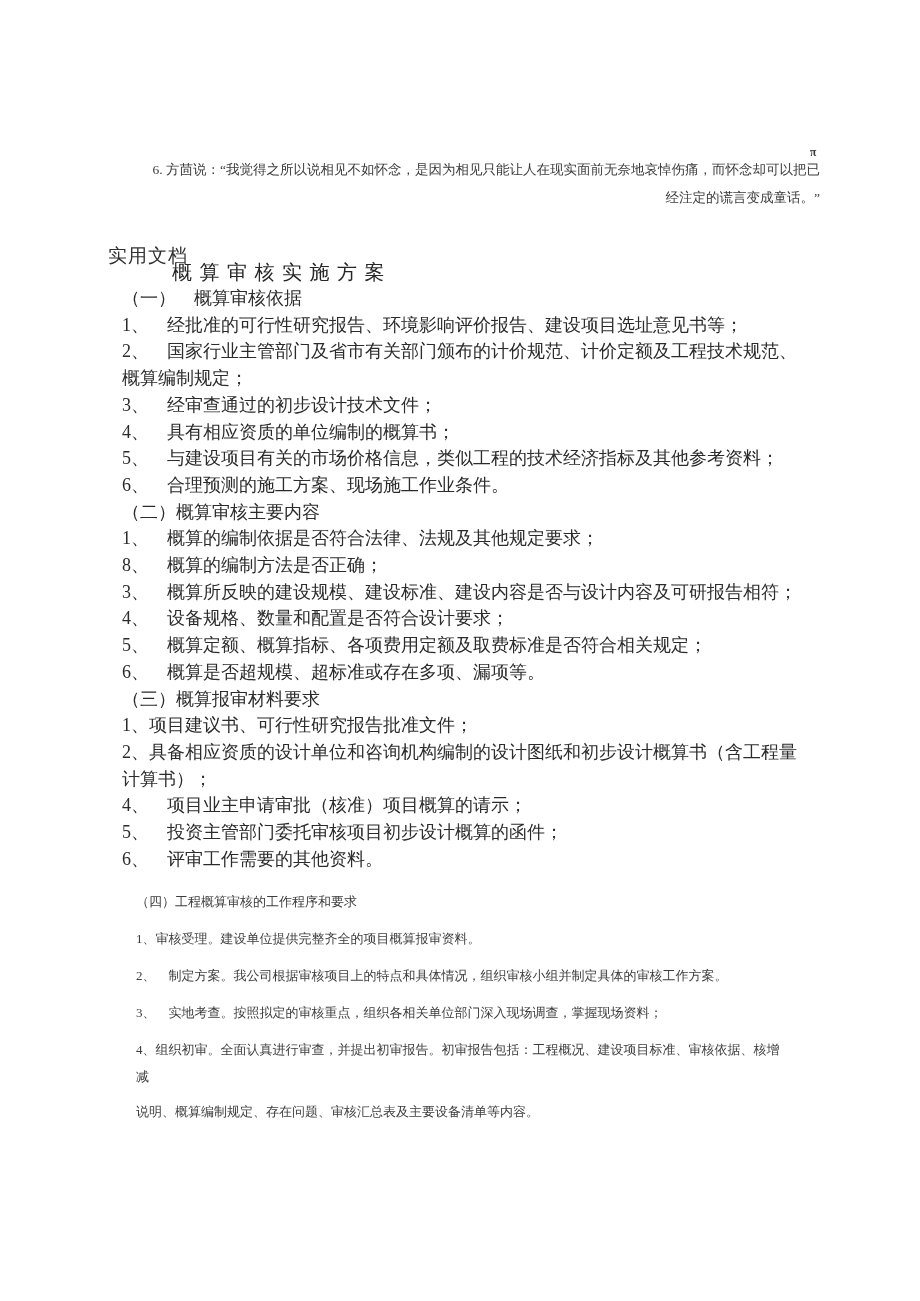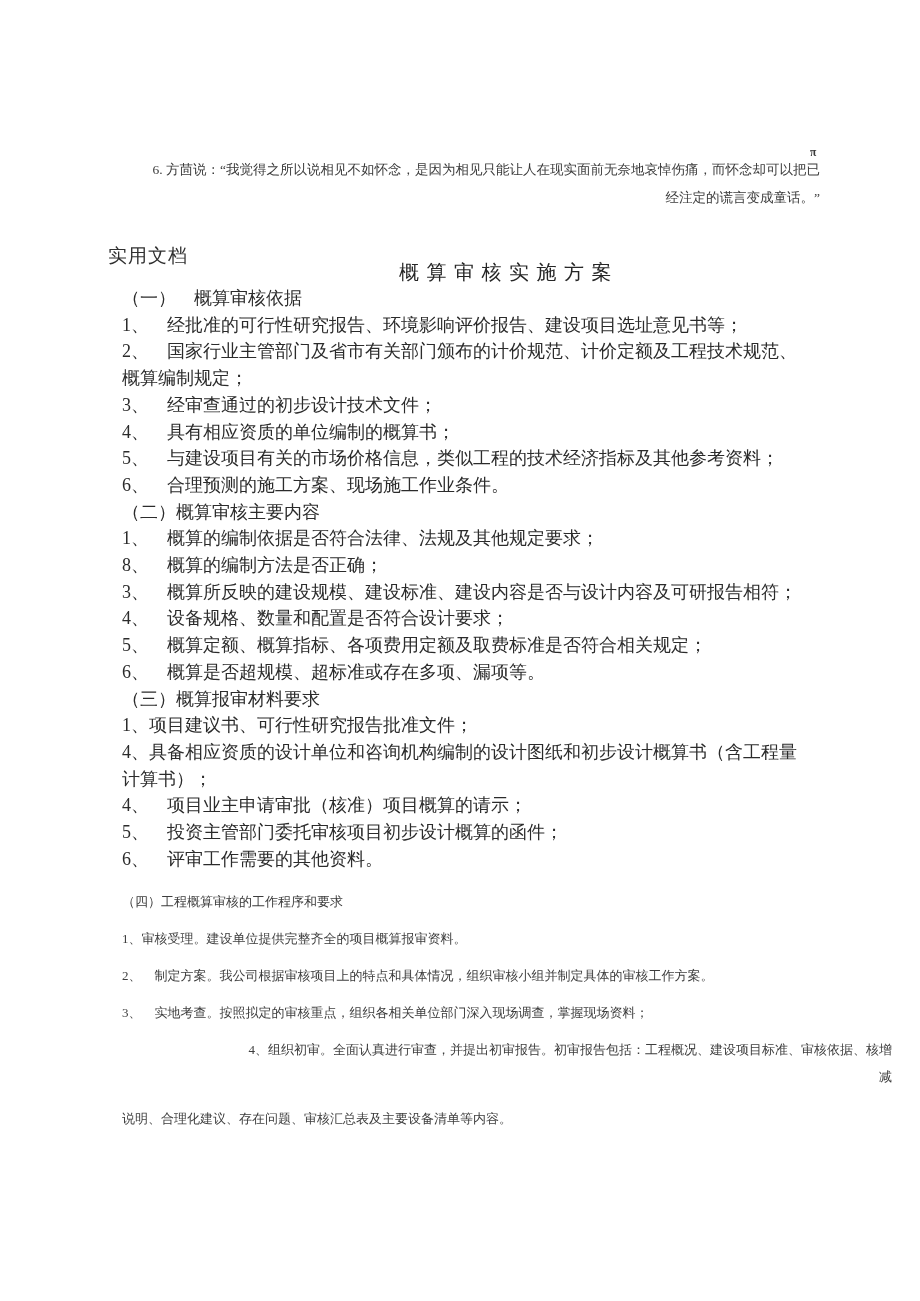--- a/index.html
+++ b/index.html
@@ -45,21 +45,21 @@
     letter-spacing: 1px;
   }
   
   .doc-title {
     position: absolute;
     left: 120px;
     top: 259px;
     width: 726px;
     box-sizing: border-box;
     padding-left: 52px;
-    text-align: center;
+    text-align: left;
     font-size: 20px;
     letter-spacing: 7.5px;
     color: #262626;
     white-space: nowrap;
   }
   
   .body-block {
     position: absolute;
     left: 122px;
     top: 285px;
@@ -68,34 +68,33 @@
     line-height: 26.7px;
     color: #2b2b2b;
   }
   .body-block p {
     margin: 0;
     white-space: pre-line;
   }
   
   .tail-block {
     position: absolute;
-    left: 122px;
+    left: 136px;
     top: 888px;
     width: 770px;
     font-size: 13px;
     line-height: 27px;
     color: #3d3d3d;
   }
   .tail-block p {
     margin: 0 0 10px 0;
     white-space: pre-line;
   }
   .tail-block p.two-line {
-    margin-bottom: 15px;
-    text-align: right;
+    margin-bottom: 8px;
   }
 </style>
 </head>
 <body>
 
 <div class="page">
 
   <span class="note-sup">π</span>
 
   <div class="note-block">6. 方茴说：“我觉得之所以说相见不如怀念，是因为相见只能让人在现实面前无奈地哀悼伤痛，而怀念却可以把已
@@ -118,30 +117,30 @@
     <p>（二）概算审核主要内容</p>
     <p>1、　概算的编制依据是否符合法律、法规及其他规定要求；</p>
     <p>8、　概算的编制方法是否正确；</p>
     <p>3、　概算所反映的建设规模、建设标准、建设内容是否与设计内容及可研报告相符；</p>
     <p>4、　设备规格、数量和配置是否符合设计要求；</p>
     <p>5、　概算定额、概算指标、各项费用定额及取费标准是否符合相关规定；</p>
     <p>6、　概算是否超规模、超标准或存在多项、漏项等。</p>
 
     <p>（三）概算报审材料要求</p>
     <p>1、项目建议书、可行性研究报告批准文件；</p>
-    <p>4、具备相应资质的设计单位和咨询机构编制的设计图纸和初步设计概算书（含工程量
+    <p>2、具备相应资质的设计单位和咨询机构编制的设计图纸和初步设计概算书（含工程量
 计算书）；</p>
     <p>4、　项目业主申请审批（核准）项目概算的请示；</p>
     <p>5、　投资主管部门委托审核项目初步设计概算的函件；</p>
     <p>6、　评审工作需要的其他资料。</p>
   </div>
 
   <div class="tail-block">
     <p>（四）工程概算审核的工作程序和要求</p>
     <p>1、审核受理。建设单位提供完整齐全的项目概算报审资料。</p>
     <p>2、　制定方案。我公司根据审核项目上的特点和具体情况，组织审核小组并制定具体的审核工作方案。</p>
     <p>3、　实地考查。按照拟定的审核重点，组织各相关单位部门深入现场调查，掌握现场资料；</p>
     <p class="two-line">4、组织初审。全面认真进行审查，并提出初审报告。初审报告包括：工程概况、建设项目标准、审核依据、核增
 减</p>
-    <p>说明、合理化建议、存在问题、审核汇总表及主要设备清单等内容。</p>
+    <p>说明、概算编制规定、存在问题、审核汇总表及主要设备清单等内容。</p>
   </div>
 
 </div>
 
 </body></html>

